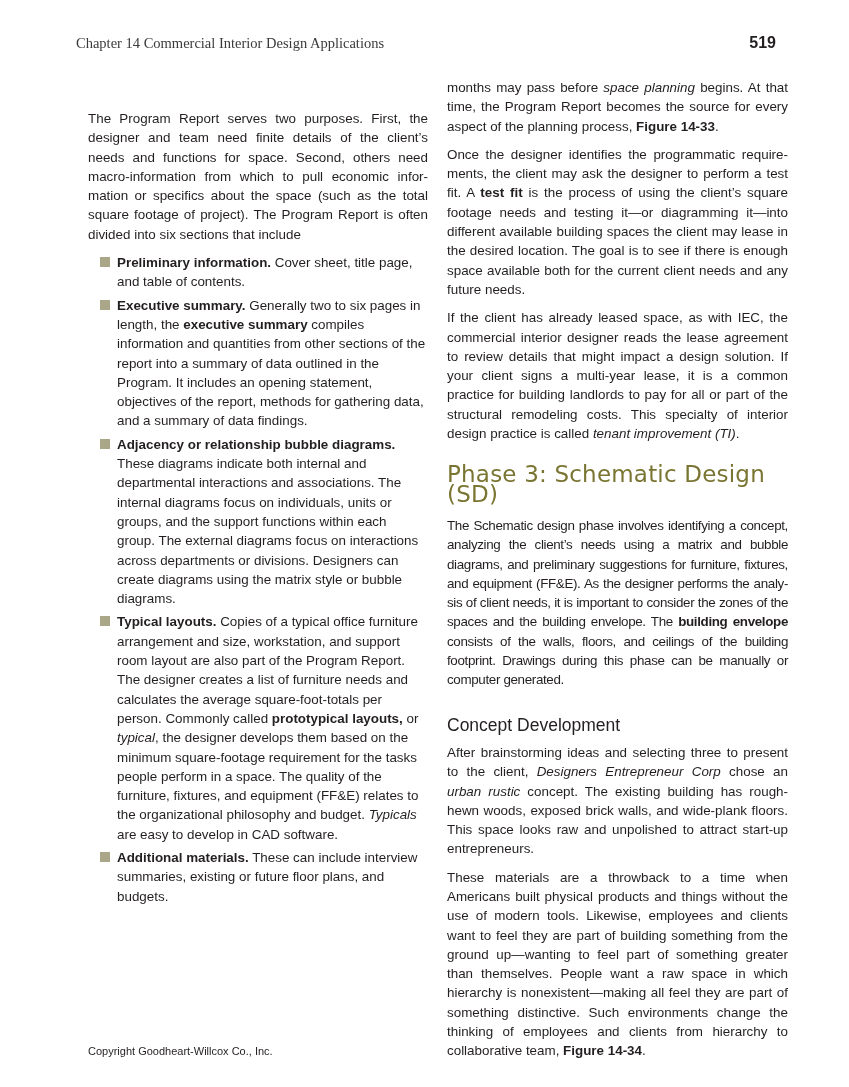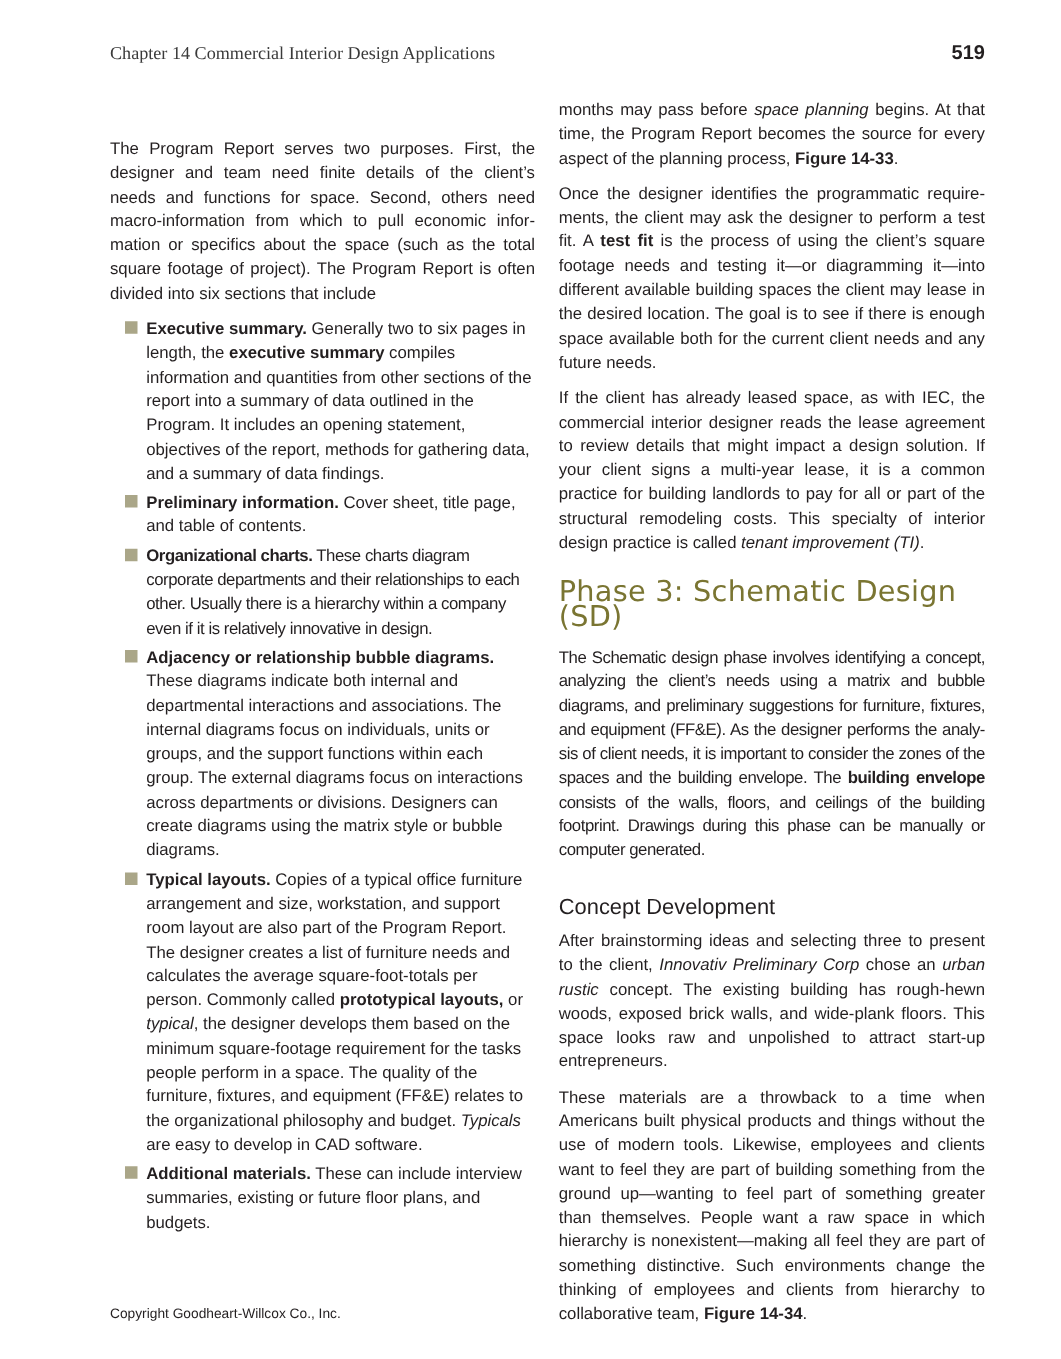--- a/index.html
+++ b/index.html
@@ -1,17 +1,17 @@
 <!DOCTYPE html>
 <html><head>
   <meta charset="utf-8">
   <style>
     html, body { margin: 0; padding: 0; background: #ffffff; }
     body { width: 849px; height: 1087px; position: relative; overflow: hidden; color: #231f20; }
-    .running-head { position: absolute; left: 88px; top: 34px; width: 702px; height: 22px; }
+    .running-head { position: absolute; left: 76px; top: 34px; width: 702px; height: 22px; }
     .running-head .chapter { position: absolute; left: 0; top: 1px; font-family: "Liberation Serif", serif; font-size: 14.5px; color: #3a3a3a; }
     .running-head .pageno { position: absolute; right: 2px; top: 0; font-family: "Liberation Sans", sans-serif; font-weight: bold; font-size: 16px; color: #231f20; }
     .col { position: absolute; top: 78px; font-family: "Liberation Sans", sans-serif; font-size: 13.4px; line-height: 19.3px; color: #231f20; }
     .col-left { left: 88px; width: 340px; margin-top: 31px; }
     .col-right { left: 447px; width: 341px; }
     p { margin: 0 0 9px 0; text-align: justify; }
     .bullets { list-style: none; margin: 0 0 5px 0; padding: 0; }
     .bullets li { position: relative; padding-left: 29px; margin: 0 0 4px 0; text-align: left; }
     .bullets li .sq { position: absolute; left: 12px; top: 4px; width: 10px; height: 10px; background: #aaa688; }
     b { font-weight: bold; }
@@ -27,27 +27,24 @@
 <div class="running-head">
   <span class="chapter">Chapter 14   Commercial Interior Design Applications</span>
   <span class="pageno">519</span>
 </div>
 
 <div class="col col-left">
   <p>The Program Report serves two purposes. First, the designer and team need finite details of the client’s needs and functions for space. Second, others need macro-information from which to pull economic infor-mation or specifics about the space (such as the total square footage of project). The Program Report is often divided into six sections that include</p>
 
   <ul class="bullets">
     <li>
-      <span class="sq"></span><b>Executive summary.</b><span> Generally two to six pages in length, the </span><b>executive summary</b><span> compiles information and quantities from other sections of the report into a summary of data outlined in the Program. It includes an opening statement, objectives of the report, methods for gathering data, and a summary of data findings.</span>
+      <span class="sq"></span><b>Preliminary information.</b><span> Cover sheet, title page, and table of contents.</span>
     </li>
     <li>
-      <span class="sq"></span><b>Preliminary information.</b><span> Cover sheet, title page, and table of contents.</span>
-    </li>
-    <li class="condensed">
-      <span class="sq"></span><b>Organizational charts.</b><span> These charts diagram corporate departments and their relationships to each other. Usually there is a hierarchy within a company even if it is relatively innovative in design.</span>
+      <span class="sq"></span><b>Executive summary.</b><span> Generally two to six pages in length, the </span><b>executive summary</b><span> compiles information and quantities from other sections of the report into a summary of data outlined in the Program. It includes an opening statement, objectives of the report, methods for gathering data, and a summary of data findings.</span>
     </li>
     <li>
       <span class="sq"></span><b>Adjacency or relationship bubble diagrams.</b><span> These diagrams indicate both internal and departmental interactions and associations. The internal diagrams focus on individuals, units or groups, and the support functions within each group. The external diagrams focus on interactions across departments or divisions. Designers can create diagrams using the matrix style or bubble diagrams.</span>
     </li>
     <li>
       <span class="sq"></span><b>Typical layouts.</b><span> Copies of a typical office furniture arrangement and size, workstation, and support room layout are also part of the Program Report. The designer creates a list of furniture needs and calculates the average square-foot-totals per person. Commonly called </span><b>prototypical layouts,</b><span> or </span><i>typical</i><span>, the designer develops them based on the minimum square-footage requirement for the tasks people perform in a space. The quality of the furniture, fixtures, and equipment (FF&amp;E) relates to the organizational philosophy and budget. </span><i>Typicals</i><span> are easy to develop in CAD software.</span>
     </li>
     <li>
       <span class="sq"></span><b>Additional materials.</b><span> These can include interview summaries, existing or future floor plans, and budgets.</span>
     </li>
@@ -61,18 +58,18 @@
   <p><span>Once the designer identifies the programmatic require-ments, the client may ask the designer to perform a test fit. A </span><b>test fit</b><span> is the process of using the client’s square footage needs and testing it—or diagramming it—into different available building spaces the client may lease in the desired location. The goal is to see if there is enough space available both for the current client needs and any future needs.</span></p>
 
   <p><span>If the client has already leased space, as with IEC, the commercial interior designer reads the lease agreement to review details that might impact a design solution. If your client signs a multi-year lease, it is a common practice for building landlords to pay for all or part of the structural remodeling costs. This specialty of interior design practice is called </span><i>tenant improvement (TI)</i><span>.</span></p>
 
   <div class="h2">Phase 3: Schematic Design (SD)</div>
 
   <p class="condensed"><span>The Schematic design phase involves identifying a concept, analyzing the client’s needs using a matrix and bubble diagrams, and preliminary suggestions for furniture, fixtures, and equipment (FF&amp;E). As the designer performs the analy-sis of client needs, it is important to consider the zones of the spaces and the building envelope. The </span><b>building envelope</b><span> consists of the walls, floors, and ceilings of the building footprint. Drawings during this phase can be manually or computer generated.</span></p>
 
   <div class="h3">Concept Development</div>
 
-  <p><span>After brainstorming ideas and selecting three to present to the client, </span><i>Innovativ Preliminary Corp</i><span> chose an </span><i>urban rustic</i><span> concept. The existing building has rough-hewn woods, exposed brick walls, and wide-plank floors. This space looks raw and unpolished to attract start-up entrepreneurs.</span></p>
+  <p><span>After brainstorming ideas and selecting three to present to the client, </span><i>Designers Entrepreneur Corp</i><span> chose an </span><i>urban rustic</i><span> concept. The existing building has rough-hewn woods, exposed brick walls, and wide-plank floors. This space looks raw and unpolished to attract start-up entrepreneurs.</span></p>
 
   <p><span>These materials are a throwback to a time when Americans built physical products and things without the use of modern tools. Likewise, employees and clients want to feel they are part of building something from the ground up—wanting to feel part of something greater than themselves. People want a raw space in which hierarchy is nonexistent—making all feel they are part of something distinctive. Such environments change the thinking of employees and clients from hierarchy to collaborative team, </span><b>Figure 14-34</b><span>.</span></p>
 </div>
 
 <div class="footer">Copyright Goodheart-Willcox Co., Inc.</div>
 
 </body></html>

